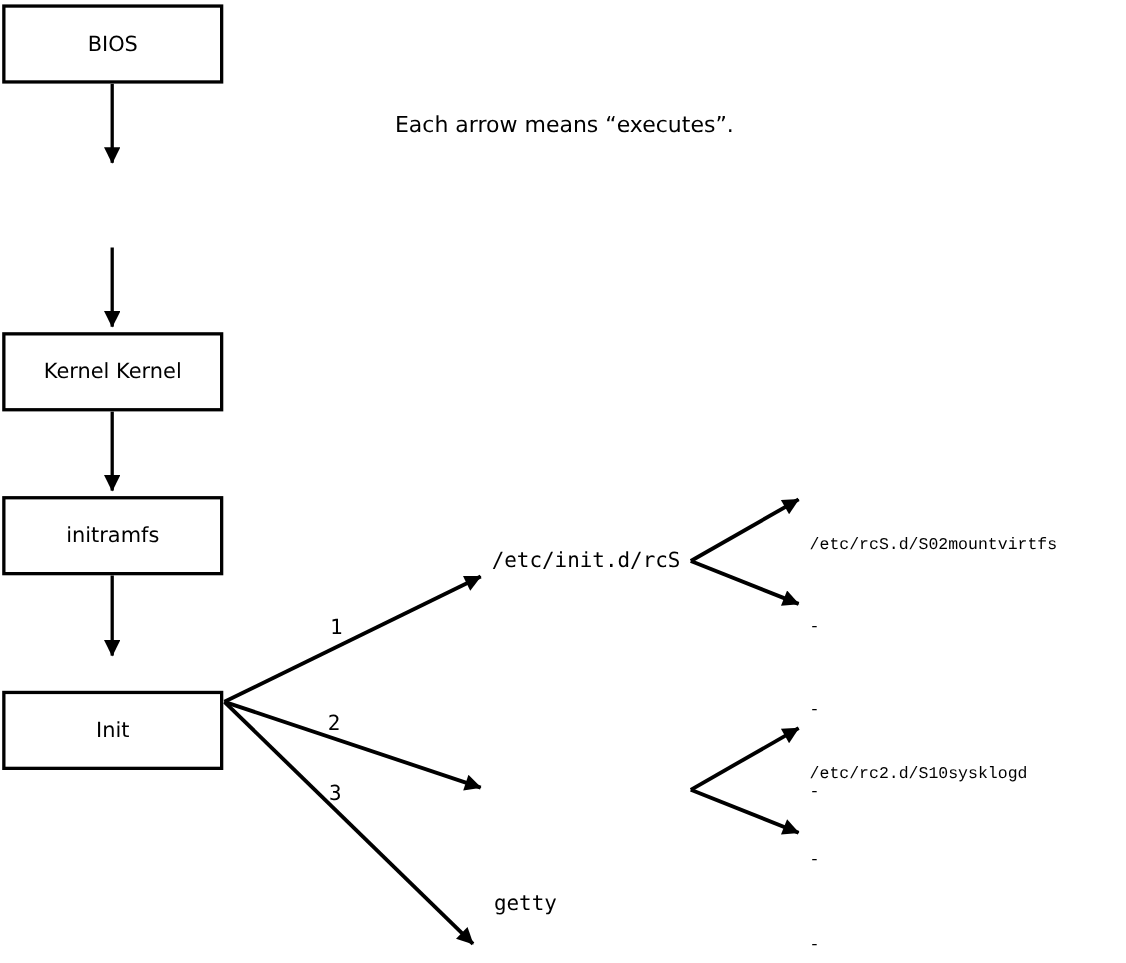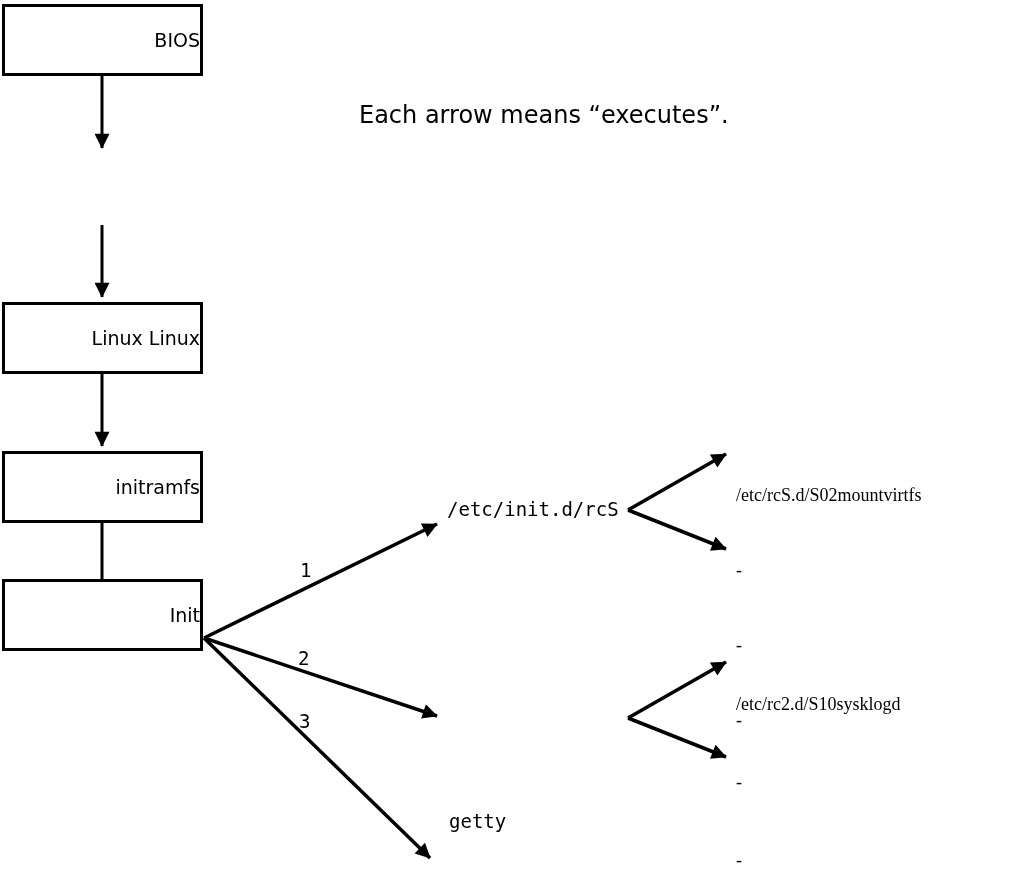--- a/index.html
+++ b/index.html
@@ -28,48 +28,48 @@
   }
   .box {
     position: absolute;
     left: 2px;
     width: 195px;
     height: 66px;
     background: #ffffff;
     border: 3px solid #000000;
     display: flex;
     align-items: center;
-    justify-content: flex-end;
+    justify-content: center;
     font-size: 19px;
     text-align: center;
   }
   .note {
     position: absolute;
     left: 359px;
     top: 101px;
-    font-size: 24px;
+    font-size: 20px;
     white-space: pre;
   }
   .mono {
     position: absolute;
     font-family: "DejaVu Sans Mono", monospace;
     font-size: 19px;
     line-height: 22px;
     white-space: pre;
   }
   .branch-num {
     position: absolute;
     font-family: "DejaVu Sans Mono", monospace;
     font-size: 19px;
     line-height: 22px;
   }
   .script-list {
     position: absolute;
-    font-family: Liberation Serif, serif;
-    font-size: 18px;
+    font-family: Liberation Mono, monospace;
+    font-size: 15px;
     white-space: pre;
   }
   .script-list.top-block { line-height: 25px; }
   .script-list.bottom-block { line-height: 26px; }
 </style>
 </head>
 <body>
 
 <div class="canvas">
 
@@ -93,26 +93,26 @@
     <line x1="628" y1="510" x2="726" y2="549" stroke-width="3.5" marker-end="url(#ah)"></line>
 
     <line x1="628" y1="718" x2="726" y2="662" stroke-width="3.5" marker-end="url(#ah)"></line>
     <line x1="628" y1="718" x2="726" y2="757" stroke-width="3.5" marker-end="url(#ah)"></line>
   </svg>
 
   <div class="box" style="top:4px">
     <span>BIOS</span>
   </div>
   <div class="box" style="top:302px">
-    <span>Linux Linux</span>
+    <span>Kernel Kernel</span>
   </div>
   <div class="box" style="top:451px">
     <span>initramfs</span>
   </div>
-  <div class="box" style="top:579px">
+  <div class="box" style="top:628px">
     <span>Init</span>
   </div>
 
   <div class="note">Each arrow means “executes”.</div>
 
   <div class="branch-num" style="left:300px;top:559px">1</div>
   <div class="branch-num" style="left:298px;top:647px">2</div>
   <div class="branch-num" style="left:299px;top:710px">3</div>
 
   <div class="mono" style="left:447px;top:498px">/etc/init.d/rcS</div>

